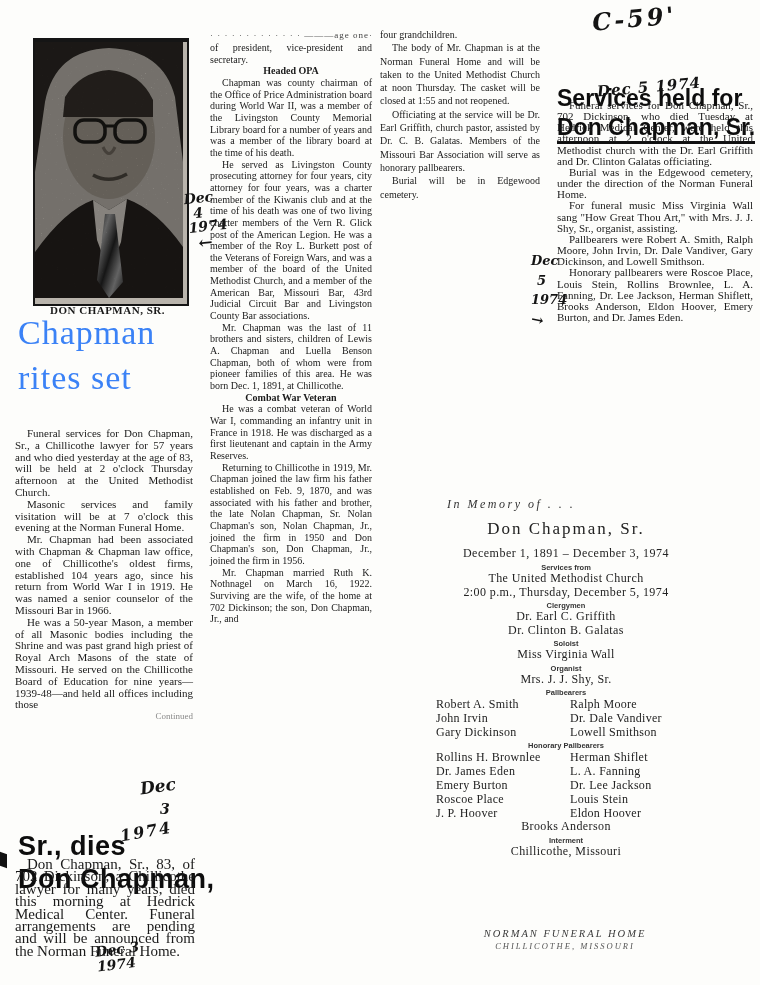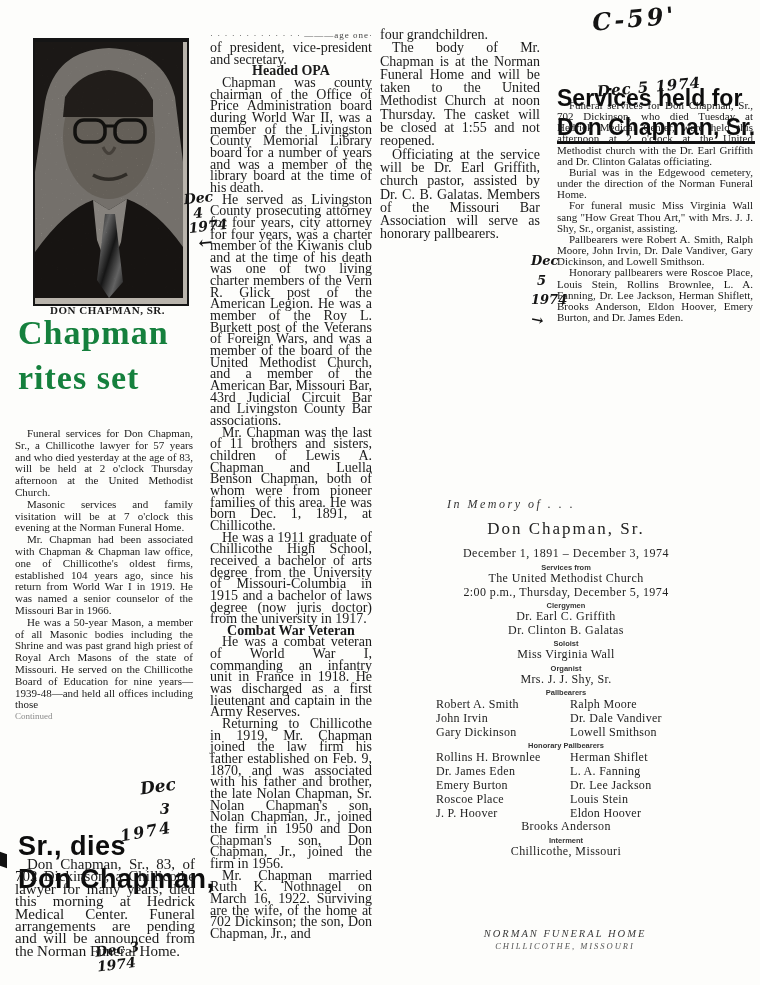--- a/index.html
+++ b/index.html
@@ -10,33 +10,33 @@
     -webkit-font-smoothing:antialiased;
   }
   .abs{position:absolute;}
   
   .news{text-align:justify;}
   .news p{margin:0;text-indent:12px;}
   .news p.noindent{text-indent:0;}
   .subhead{text-align:center;font-weight:bold;text-indent:0 !important;}
   
   .col1{left:15px;top:398px;width:178px;font-size:11px;line-height:11.8px;margin-top:30px;}
-  .col2{left:210px;top:42px;width:162px;font-size:14px;line-height:11.65px;}
-  .col3{left:380px;top:28px;width:160px;font-size:14px;line-height:13.3px;}
+  .col2{left:210px;top:42px;width:162px;font-size:10px;line-height:11.65px;}
+  .col3{left:380px;top:28px;width:160px;font-size:10px;line-height:13.3px;}
   .col4{left:557px;top:100px;width:196px;font-size:11px;line-height:11.15px;}
   .cutline{left:210px;top:30px;width:162px;font-size:9px;color:#444;letter-spacing:1px;white-space:nowrap;overflow:hidden;}
   
-  .hl-serif{font-family:"Liberation Serif",serif;font-weight:bold;color:#15803d;}
+  .hl-serif{font-family:"Liberation Serif",serif;font-weight:normal;color:#3b82f6;}
   .hl-sans{font-family:"Liberation Sans",sans-serif;font-weight:bold;color:#0d0d0d;margin-top:44px;}
   .hl1{left:18px;top:310px;font-size:34px;line-height:45px;letter-spacing:1px;}
   .hl-dies{left:18px;top:786px;font-size:27px;line-height:33px;letter-spacing:0.5px;}
   .hl-services{left:557px;top:40px;font-size:23px;line-height:29px;}
   .hl-services .u{border-bottom:3px solid #111;padding-bottom:1px;}
   .dies-body{left:15px;top:858px;width:180px;font-size:15px;line-height:12.4px;}
-  .continued{text-align:left;color:#8a8a8a;font-size:9px;filter:blur(.4px);text-indent:0 !important;}
+  .continued{text-align:right;color:#8a8a8a;font-size:9px;filter:blur(.4px);text-indent:0 !important;}
   
   .photo{left:33px;top:38px;width:152px;height:262px;border:2px solid #151515;border-top-width:4px;background:#b9b4ac;}
   .caption{left:10px;top:304px;width:195px;text-align:center;font-weight:bold;font-size:11px;letter-spacing:0.5px;}
   
   .memorial{left:415px;top:497px;width:302px;text-align:center;color:#222;}
   .in-memory{font-style:italic;font-size:12px;letter-spacing:2.5px;text-align:left;padding-left:32px;color:#333;}
   .mem-name{font-size:17px;letter-spacing:2px;margin-top:7px;}
   .mem-dates{font-size:12px;letter-spacing:0.5px;margin-top:7px;}
   .mem-label{font-family:"Liberation Sans",sans-serif;font-size:7.5px;font-weight:bold;margin-top:2px;color:#333;}
   .mem-val{font-size:12px;letter-spacing:0.4px;line-height:13.5px;}
@@ -123,31 +123,31 @@
   <p>Don Chapman, Sr., 83, of 702 Dickinson, a Chillicothe lawyer for many years, died this morning at Hedrick Medical Center. Funeral arrangements are pending and will be announced from the Norman Funeral Home.</p>
 </div>
 
 <div class="abs cutline">· · · · · · · · · · · · · ———age one·</div>
 <div class="abs news col2">
   <p class="noindent">of president, vice-president and secretary.</p>
   <p class="subhead">Headed OPA</p>
   <p>Chapman was county chairman of the Office of Price Administration board during World War II, was a member of the Livingston County Memorial Library board for a number of years and was a member of the library board at the time of his death.</p>
   <p>He served as Livingston County prosecuting attorney for four years, city attorney for four years, was a charter member of the Kiwanis club and at the time of his death was one of two living charter members of the Vern R. Glick post of the American Legion. He was a member of the Roy L. Burkett post of the Veterans of Foreign Wars, and was a member of the board of the United Methodist Church, and a member of the American Bar, Missouri Bar, 43rd Judicial Circuit Bar and Livingston County Bar associations.</p>
   <p>Mr. Chapman was the last of 11 brothers and sisters, children of Lewis A. Chapman and Luella Benson Chapman, both of whom were from pioneer families of this area. He was born Dec. 1, 1891, at Chillicothe.</p>
-  <p>He was a 1911 graduate of Chillicothe High School, received a bachelor of arts degree from the University of Missouri-Columbia in 1915 and a bachelor of laws degree (now juris doctor) from the university in 1917.</p>
   <p class="subhead">Combat War Veteran</p>
   <p>He was a combat veteran of World War I, commanding an infantry unit in France in 1918. He was discharged as a first lieutenant and captain in the Army Reserves.</p>
   <p>Returning to Chillicothe in 1919, Mr. Chapman joined the law firm his father established on Feb. 9, 1870, and was associated with his father and brother, the late Nolan Chapman, Sr. Nolan Chapman's son, Nolan Chapman, Jr., joined the firm in 1950 and Don Chapman's son, Don Chapman, Jr., joined the firm in 1956.</p>
   <p>Mr. Chapman married Ruth K. Nothnagel on March 16, 1922. Surviving are the wife, of the home at 702 Dickinson; the son, Don Chapman, Jr., and</p>
 </div>
 
 <div class="abs news col3">
   <p class="noindent">four grandchildren.</p>
   <p>The body of Mr. Chapman is at the Norman Funeral Home and will be taken to the United Methodist Church at noon Thursday. The casket will be closed at 1:55 and not reopened.</p>
   <p>Officiating at the service will be Dr. Earl Griffith, church pastor, assisted by Dr. C. B. Galatas. Members of the Missouri Bar Association will serve as honorary pallbearers.</p>
+  <p>Burial will be in Edgewood cemetery.</p>
 </div>
 
 <div class="abs hl-services hl-sans">
   <div>Services held for</div>
   <div><span class="u">Don Chapman, Sr.</span></div>
 </div>
 <div class="abs news col4">
   <p>Funeral services for Don Chapman, Sr., 702 Dickinson, who died Tuesday at Hedrick Medical Center, were held this afternoon at 2 o'clock at the United Methodist church with the Dr. Earl Griffith and Dr. Clinton Galatas officiating.</p>
   <p>Burial was in the Edgewood cemetery, under the direction of the Norman Funeral Home.</p>
   <p>For funeral music Miss Virginia Wall sang "How Great Thou Art," with Mrs. J. J. Shy, Sr., organist, assisting.</p>

